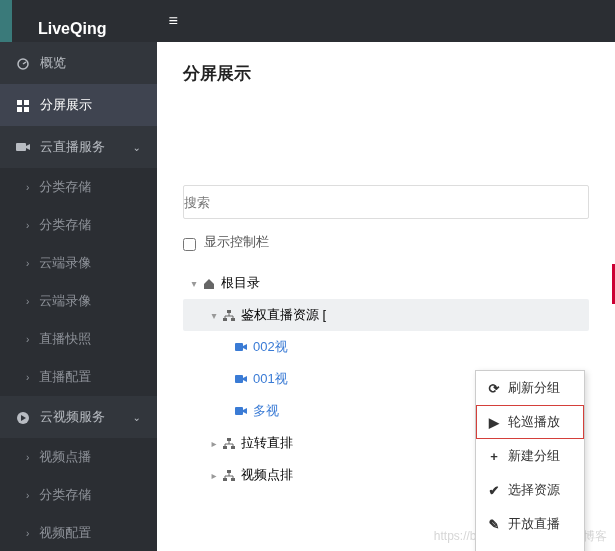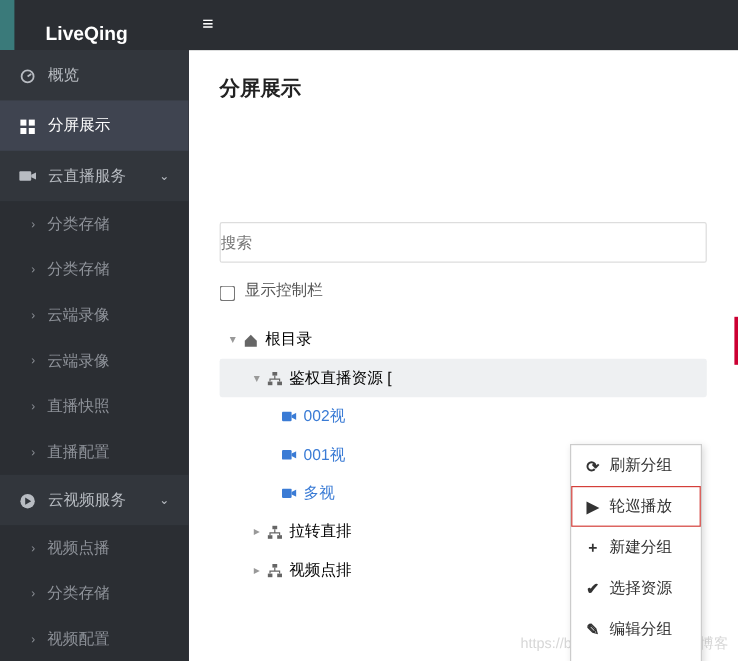--- a/index.html
+++ b/index.html
@@ -207,21 +207,21 @@
       <div class="ctx-item">
           <span class="ctx-icon">+</span>
           <span>新建分组</span>
         </div>
       <div class="ctx-item">
           <span class="ctx-icon">✔</span>
           <span>选择资源</span>
         </div>
       <div class="ctx-item">
           <span class="ctx-icon">✎</span>
-          <span>编辑分组</span>
+          <span>开放直播</span>
         </div>
       <div class="ctx-item">
           <span class="ctx-icon">✖</span>
           <span>删除分组</span>
         </div>
     </div>
 
     <div class="red-edge"></div>
     <div class="watermark">https://blog.csdn.net/51CTO博客</div>
   </div>

